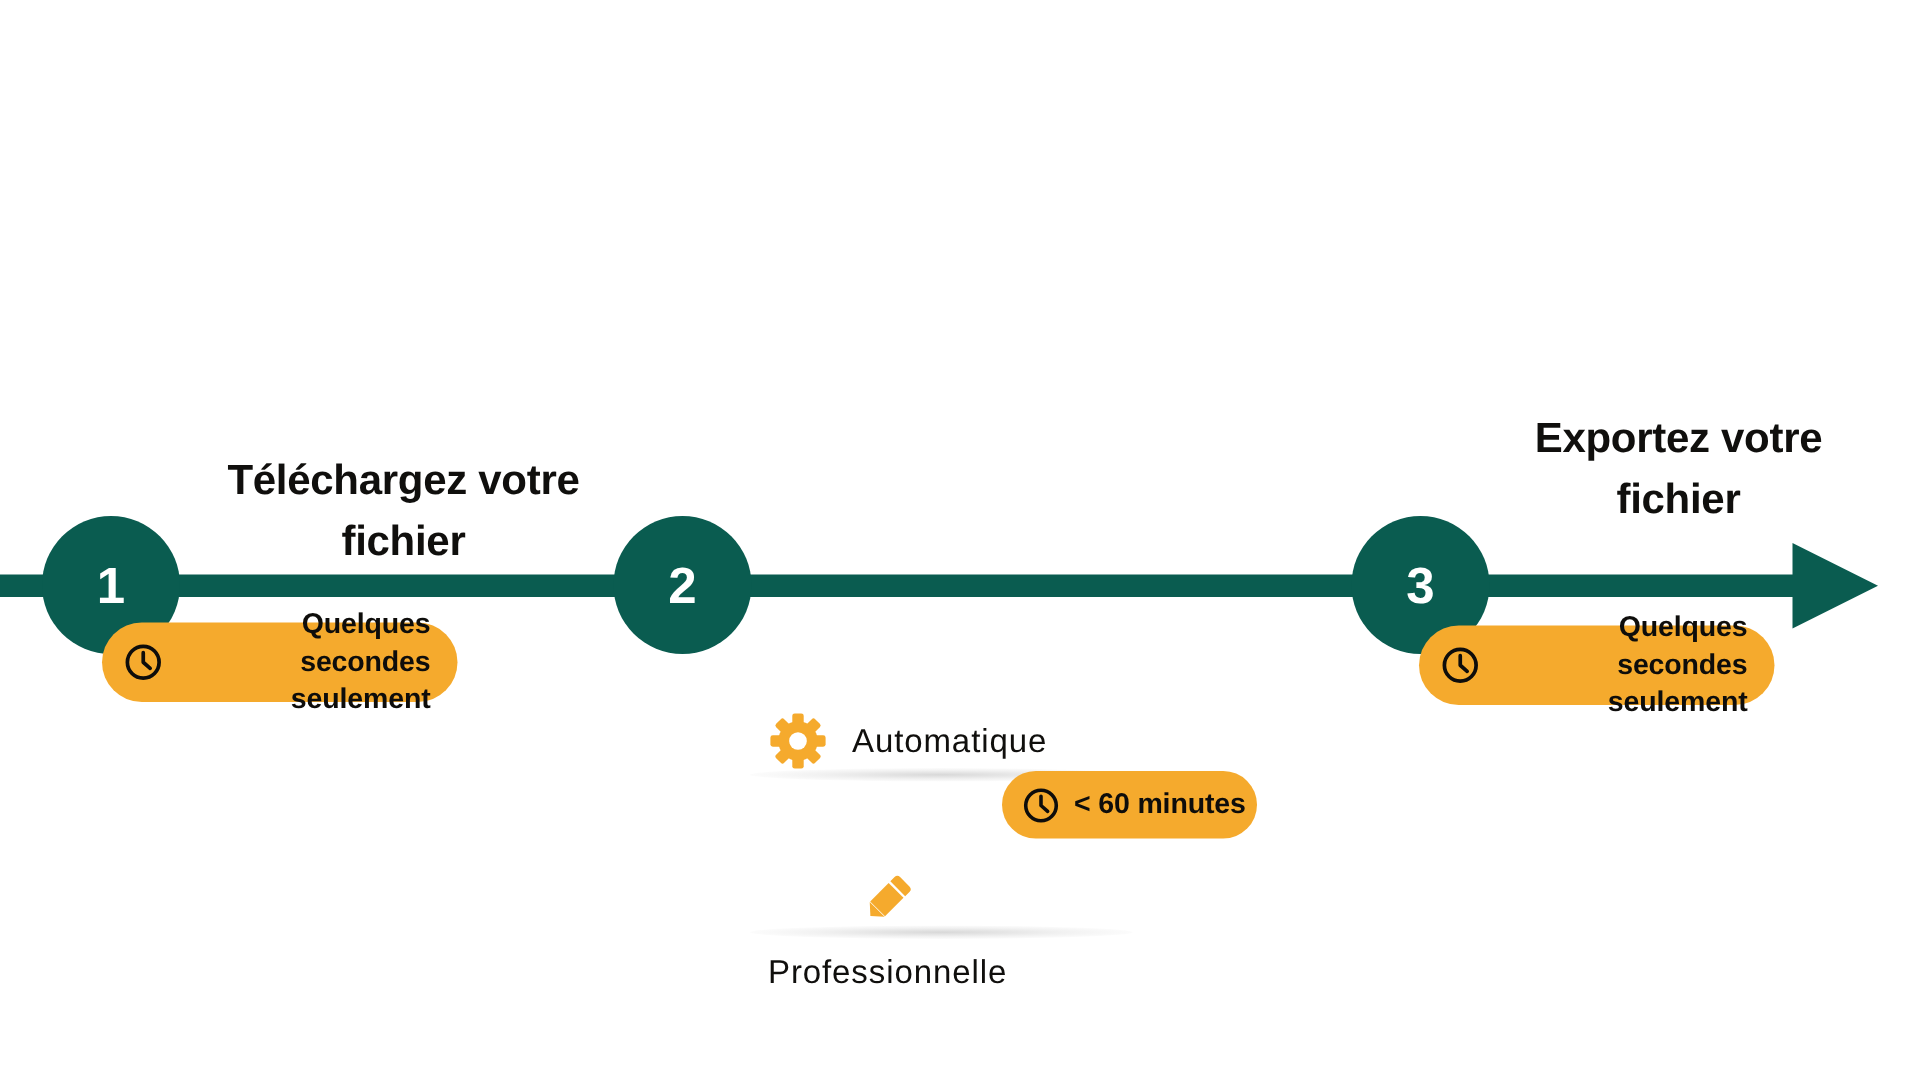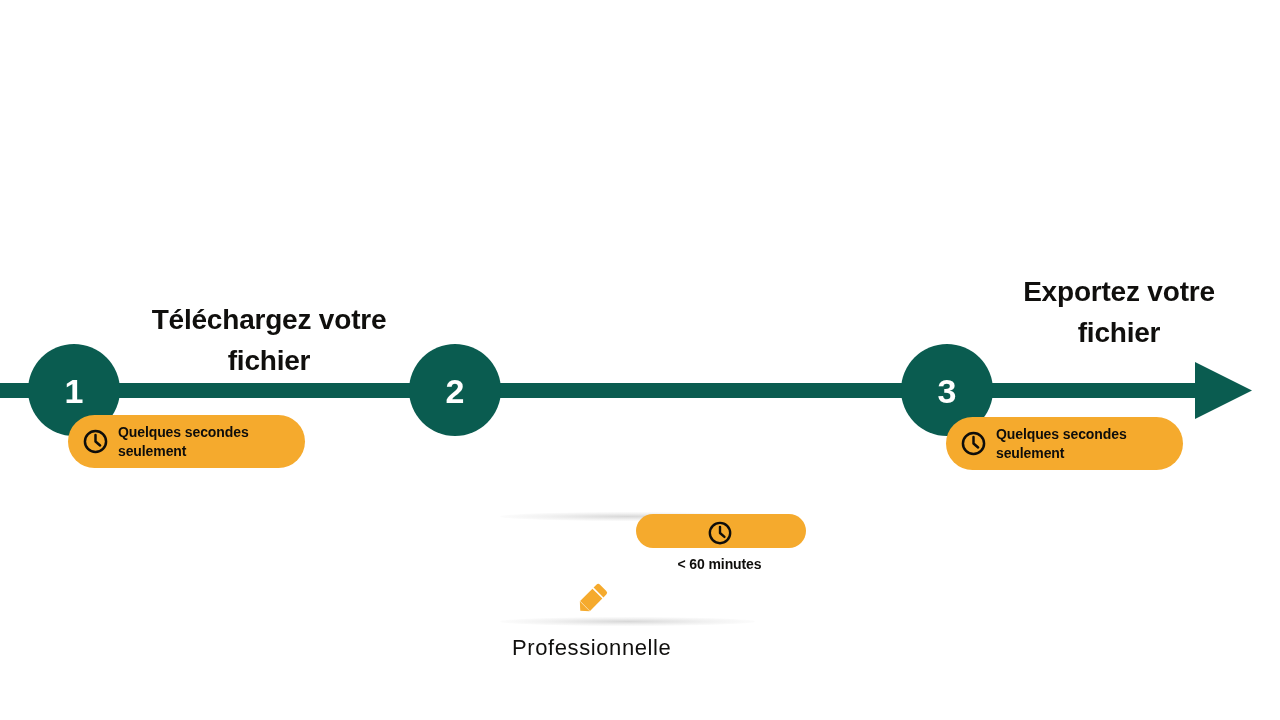--- a/index.html
+++ b/index.html
@@ -71,25 +71,26 @@
     background: #F5AA2D;
     border-radius: 999px;
     display: flex;
     align-items: center;
     gap: 9px;
     padding: 8px 18px 8px 14px;
     box-sizing: border-box;
   }
   .pill-text {
     color: #0E0D0B;
-    font-size: 14px;
+    font-size: 19px;
     font-weight: 700;
     line-height: 1.32;
     letter-spacing: -0.1px;
     white-space: pre-line;
+    text-align: right;
   }
   .pill-text.one-line { white-space: nowrap; }
 
   .clock-icon { flex: 0 0 auto; display: block; }
 
   
   .option-row {
     position: absolute;
     display: flex;
     align-items: center;
@@ -143,22 +144,39 @@
 seulement</span>
   </div>
 
   <div class="step-node" style="left:409px; top:344px;">
     <span class="step-number">2</span>
   </div>
 
 
   <div class="option-shadow" style="left:500px; top:512px; width:255px;"></div>
 
-
-  <div class="pill" style="left:636px; top:514px; width:170px; height:34px; padding:6px 16px 6px 13px;flex-direction:column;">
+  <div class="option-row" style="left:512px; top:474px;">
+    <svg class="option-icon" width="40" height="40" viewBox="0 0 40 40" aria-hidden="true">
+      <g fill="#F5AA2D">
+        <rect x="16.2" y="1.6" width="7.6" height="9" rx="1.6"></rect>
+        <rect x="16.2" y="29.4" width="7.6" height="9" rx="1.6"></rect>
+        <rect x="1.6" y="16.2" width="9" height="7.6" rx="1.6"></rect>
+        <rect x="29.4" y="16.2" width="9" height="7.6" rx="1.6"></rect>
+        <rect x="16.2" y="1.6" width="7.6" height="9" rx="1.6" transform="rotate(45 20 20)"></rect>
+        <rect x="16.2" y="29.4" width="7.6" height="9" rx="1.6" transform="rotate(45 20 20)"></rect>
+        <rect x="1.6" y="16.2" width="9" height="7.6" rx="1.6" transform="rotate(45 20 20)"></rect>
+        <rect x="29.4" y="16.2" width="9" height="7.6" rx="1.6" transform="rotate(45 20 20)"></rect>
+        <circle cx="20" cy="20" r="13.2"></circle>
+      </g>
+      <circle cx="20" cy="20" r="5.9" fill="#FFFFFF"></circle>
+    </svg>
+    <span class="option-label">Automatique</span>
+  </div>
+
+  <div class="pill" style="left:668px; top:514px; width:170px; height:45px; padding:6px 16px 6px 13px;">
     <svg class="clock-icon" width="26" height="26" viewBox="0 0 24 24" aria-hidden="true">
       <circle cx="12" cy="12" r="9.4" fill="none" stroke="#0E0D0B" stroke-width="2.2"></circle>
       <path d="M12 6.3 V12 L16.1 15.6" fill="none" stroke="#0E0D0B" stroke-width="2.2" stroke-linecap="round" stroke-linejoin="round"></path>
     </svg>
     <span class="pill-text one-line">&lt; 60 minutes</span>
   </div>
 
   <div class="option-shadow" style="left:500px; top:617px; width:255px;"></div>
 
   <div class="option-row" style="left:512px; top:579px;flex-direction:column;">

